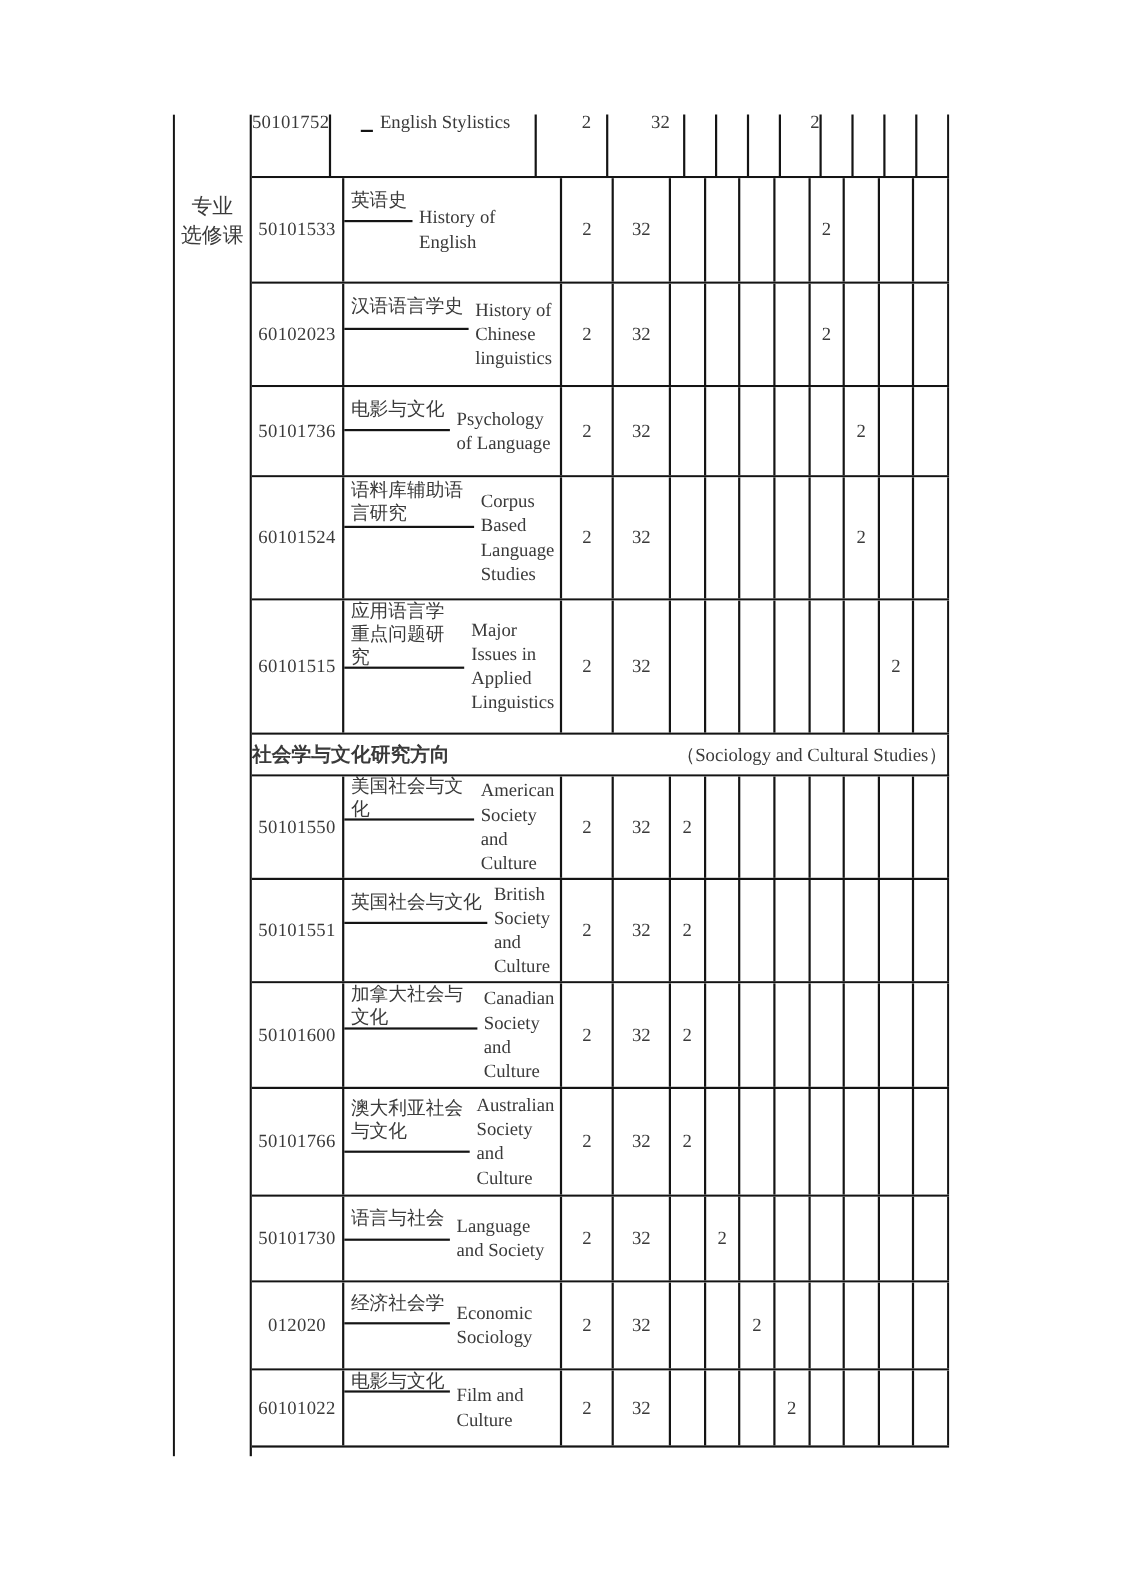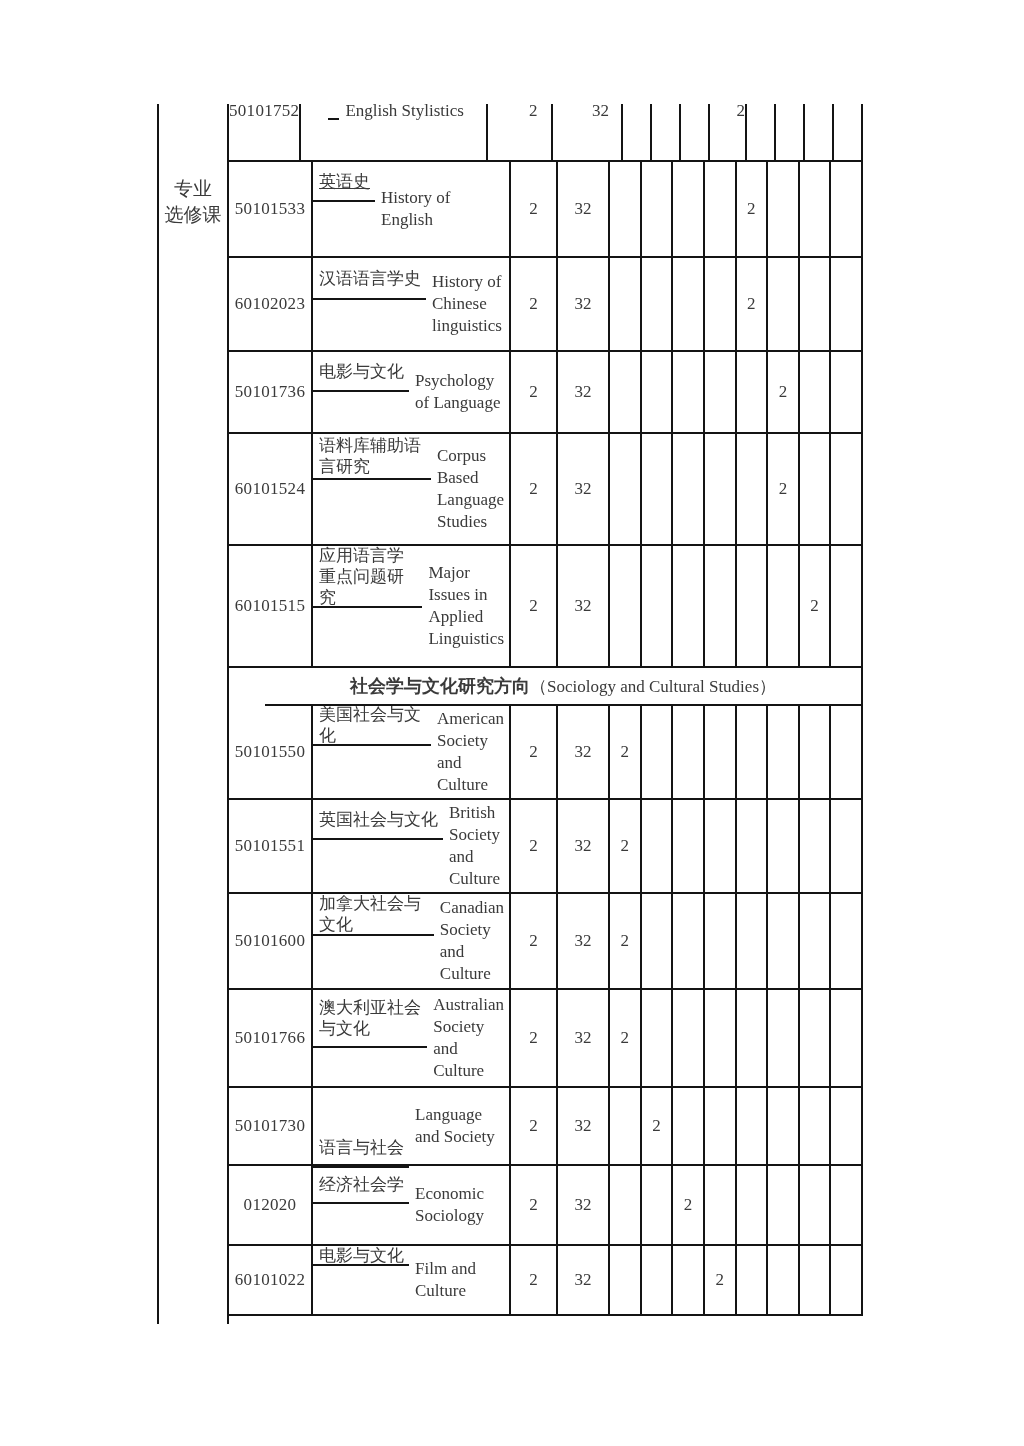--- a/index.html
+++ b/index.html
@@ -99,24 +99,23 @@
   }
   .sem {
     flex: 1 1 0;
     display: flex;
     align-items: center;
     justify-content: center;
   }
   .section-row {
     display: flex;
     align-items: center;
-    justify-content: center;
+    justify-content: space-between;
     border-right: 2px solid var(--border);
     background: #fff;
-    margin-left: 36px;
   }
   .sec-zh {
     font-weight: bold;
     font-size: 18px;
   }
   .sec-en {
     font-size: 17px;
   }
 </style>
 </head>
@@ -141,21 +140,21 @@
         <div class="cell sem"></div>
         <div class="cell sem">2</div>
         <div class="cell sem"></div>
         <div class="cell sem"></div>
         <div class="cell sem"></div>
         <div class="cell sem"></div>
       </div>
       <div class="row course-row" style="height: 96px;">
     <div class="cell code">50101533</div>
     <div class="cell name">
-      <div class="zh" style="height: 40px; text-decoration: underline;">英语史</div>
+      <div class="zh" style="height: 40px;">英语史</div>
       <div class="en">History of English</div>
     </div>
     <div class="cell credit">2</div>
     <div class="cell hours">32</div>
   <div class="cell sem"></div>
         <div class="cell sem"></div>
         <div class="cell sem"></div>
         <div class="cell sem"></div>
         <div class="cell sem">2</div>
         <div class="cell sem"></div>
@@ -298,21 +297,21 @@
         <div class="cell sem"></div>
         <div class="cell sem"></div>
         <div class="cell sem"></div>
         <div class="cell sem"></div>
         <div class="cell sem"></div>
         <div class="cell sem"></div>
       </div>
       <div class="row course-row" style="height: 78px;">
     <div class="cell code">50101730</div>
     <div class="cell name">
-      <div class="zh" style="height: 40px; margin-top: 40px;">语言与社会</div>
+      <div class="zh" style="height: 40px;">语言与社会</div>
       <div class="en">Language and Society</div>
     </div>
     <div class="cell credit">2</div>
     <div class="cell hours">32</div>
   <div class="cell sem"></div>
         <div class="cell sem">2</div>
         <div class="cell sem"></div>
         <div class="cell sem"></div>
         <div class="cell sem"></div>
         <div class="cell sem"></div>

